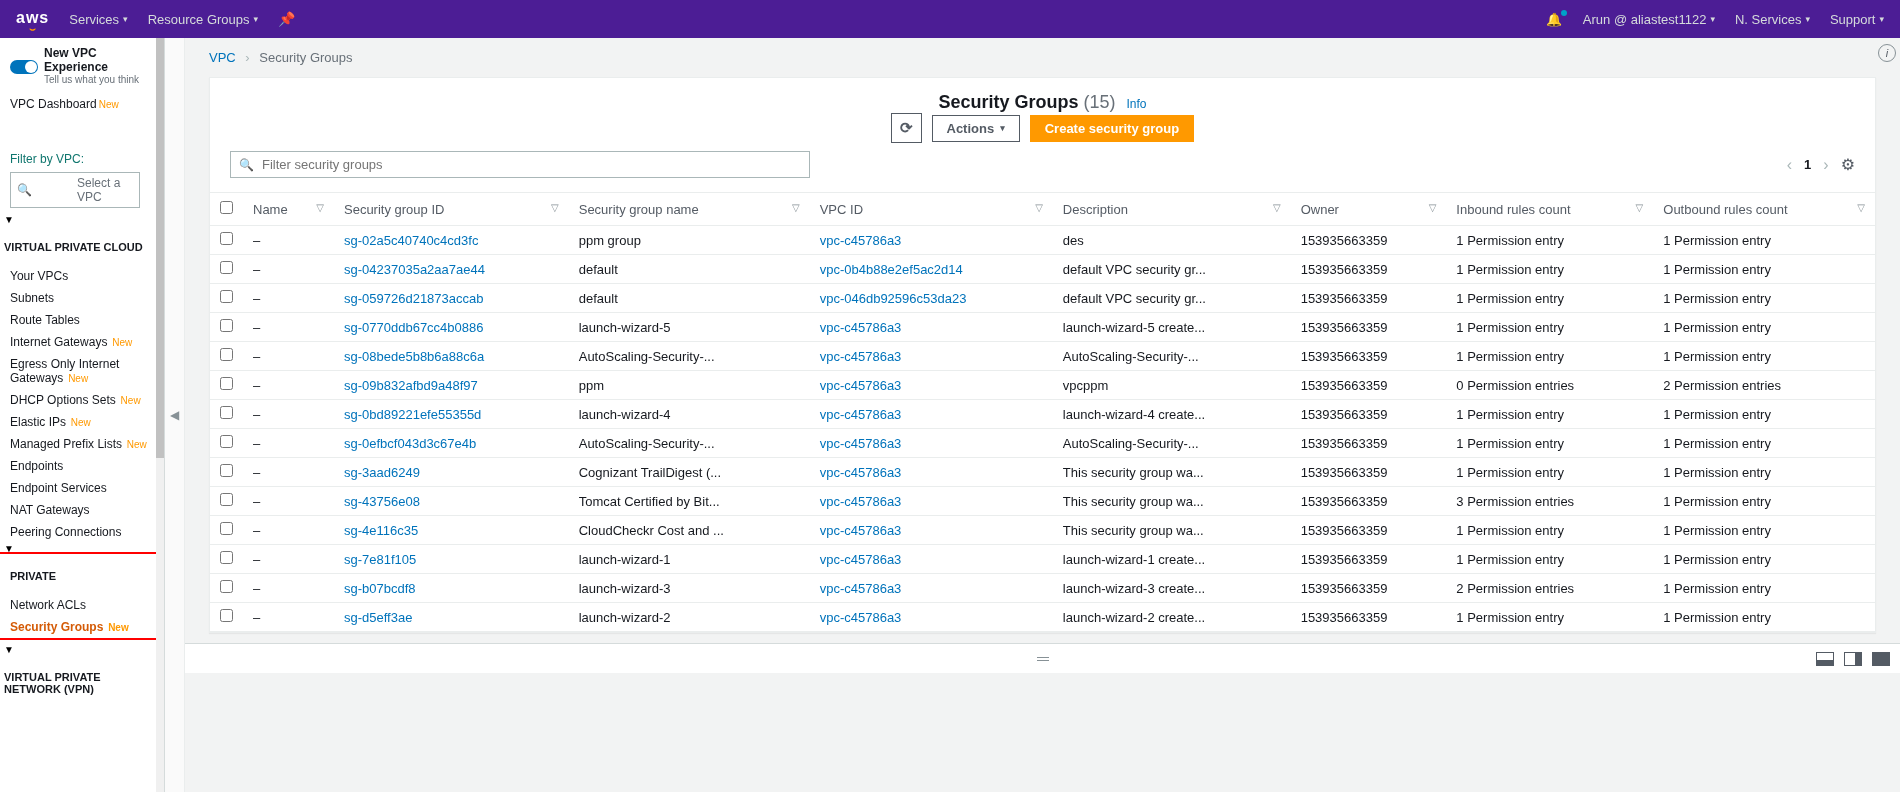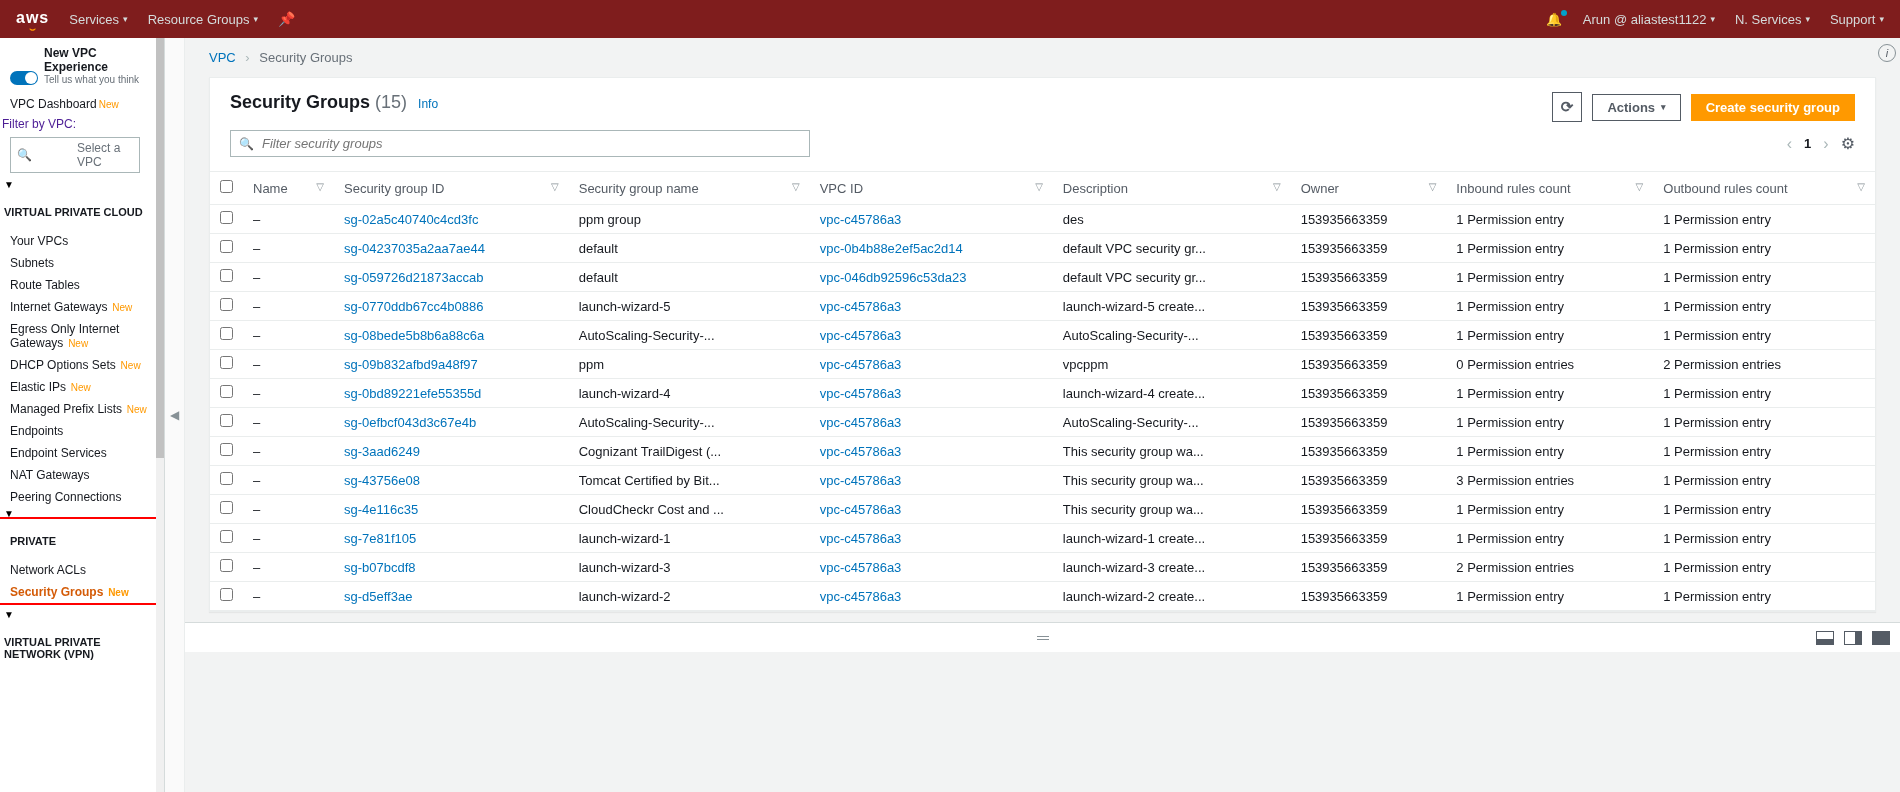--- a/index.html
+++ b/index.html
@@ -1,75 +1,75 @@
 <!DOCTYPE html>
 <html><head>
 <meta charset="utf-8">
 <style>
 * { margin: 0; padding: 0; box-sizing: border-box; font-family: "Amazon Ember", "Helvetica Neue", Arial, sans-serif; }
 body { font-size: 13px; color: #16191f; background: #f2f3f3; overflow: hidden; height: 792px; width: 1900px; }
 
 
-.top-nav { background: #7f1d1d; color: #fff; height: 38px; display: flex; align-items: center; padding: 0 16px; justify-content: space-between; }
+.top-nav { background: #4c1d95; color: #fff; height: 38px; display: flex; align-items: center; padding: 0 16px; justify-content: space-between; }
 .top-nav-left, .top-nav-right { display: flex; align-items: center; gap: 20px; }
 .aws-logo { font-weight: bold; font-size: 16px; letter-spacing: 1px; color:#fff;}
 .aws-logo .arc{color:#ff9900;font-size:10px;display:block;line-height:3px;text-align:center;letter-spacing:0;}
 .nav-item { color: #d5dbdb; font-size: 13px; cursor: pointer; display:flex;align-items:center;gap:4px;}
 .caret-down { font-size: 9px; }
 .pin-icon { color:#fff; font-size:14px; }
 .bell { position:relative; }
 .bell-dot{position:absolute;top:-2px;right:-4px;width:6px;height:6px;background:#00a1c9;border-radius:50%;}
 
 
 .layout { display: flex; height: calc(100% - 38px); }
 .sidebar { width: 165px; background: #fff; border-right: 1px solid #d5dbdb; overflow-y: auto; font-size: 12px; padding-bottom:10px; flex-shrink:0; position:relative;}
 .sidebar-scroll{position:absolute;right:0;top:0;width:8px;height:100%;background:#f0f0f0;}
 .sidebar-thumb{position:absolute;right:0;top:0;width:8px;height:420px;background:#c1c1c1;border-radius:0;}
 .collapse-strip{width:20px;background:#fafafa;border-right:1px solid #eaeded;display:flex;align-items:center;justify-content:center;flex-shrink:0;}
 .collapse-caret{color:#879196;font-size:12px;}
 
-.new-exp { padding: 8px 10px; display:flex; align-items:flex-end; gap:6px; border-bottom:0; }
+.new-exp { padding: 8px 10px; display:flex; align-items:center; gap:6px; border-bottom:0; }
 .toggle { width:28px; height:14px; background:#0073bb; border-radius:8px; position:relative; flex-shrink:0; margin-top:2px;}
 .toggle::after{content:'';position:absolute;right:1px;top:1px;width:12px;height:12px;background:#fff;border-radius:50%;}
 .new-exp-txt { font-size:12px; color:#16191f; font-weight:bold;}
 .new-exp-sub { font-size:10px; color:#687078; font-weight:normal; display:block;}
 
 .side-link{display:block;padding:4px 10px;color:#16191f;cursor:pointer;}
 .side-link .new-badge{color:#ff9900;font-size:10px;margin-left:2px;}
 .side-head{font-weight:bold;font-size:11px;color:#16191f;padding:8px 0 4px 0;margin:8px 4px;}
 .side-caret{font-size:10px;color:#000;padding-left:4px;}
-.filter-label{font-size:12px;color:#4c1d95;padding:2px 2px;}
+.filter-label{font-size:12px;color:#0f766e;padding:2px 10px;margin-top:35px;}
 .vpc-select{margin:4px 10px 6px 10px;border:1px solid #aab7b8;padding:3px 6px;display:flex;align-items:center;gap:4px;cursor:pointer;width:130px;}
 .vpc-select span{color:#687078;font-size:12px;flex:1;}
 .search-ico{color:#545b64;font-size:12px;}
 
 .highlight-box{border:2px solid #ff0000;margin:-2px;padding:0;}
 .side-link.active{color:#d45b07;font-weight:bold;}
 
 
 .main { flex:1; display:flex; flex-direction:column; overflow:hidden; background:#f2f3f3; position:relative;}
 .breadcrumb{padding:12px 24px;font-size:13px;color:#687078;}
 .breadcrumb a{color:#0073bb;text-decoration:none;}
 .breadcrumb .sep{margin:0 6px;color:#aab7b8;}
 .info-strip{position:absolute;right:0;top:6px;width:18px;height:18px;border:1px solid #879196;border-radius:50%;display:flex;align-items:center;justify-content:center;font-size:11px;color:#545b64;font-style:italic;margin-right:4px;cursor:pointer;}
 
 .panel{background:#fff;margin:0 24px;border:1px solid #eaeded;box-shadow:0 1px 1px rgba(0,0,0,0.05);}
-.panel-head{display:flex;justify-content:space-between;padding:14px 20px 8px 20px;}
+.panel-head{display:flex;align-items:center;justify-content:space-between;padding:14px 20px 8px 20px;flex-direction:column;}
 .panel-title{font-size:18px;font-weight:bold;color:#16191f;}
 .panel-title .count{font-weight:normal;color:#687078;}
 .info-link{color:#0073bb;font-size:12px;margin-left:6px;cursor:pointer;}
 .panel-actions{display:flex;align-items:center;gap:10px;}
 .btn{border:1px solid #545b64;background:#fff;padding:5px 14px;font-size:13px;cursor:pointer;display:flex;align-items:center;gap:6px;color:#545b64;font-weight:bold;}
 .btn.primary{background:#ff9900;border-color:#ff9900;color:#fff;}
 .btn.icon-only{padding:5px 8px;}
 .refresh-ico{font-size:15px;color:#545b64;}
 
 .search-row{padding:0 20px 14px 20px;display:flex;align-items:center;justify-content:space-between;}
 .search-box{border:1px solid #aab7b8;width:580px;display:flex;align-items:center;padding:5px 8px;gap:8px;}
-.search-box input{border:none;outline:none;font-size:13px;flex:1;font-style:italic;color:#737373;}
+.search-box input{border:none;outline:none;font-size:13px;flex:1;color:#737373;}
 .pager{display:flex;align-items:center;gap:12px;color:#545b64;}
 .pager .num{font-weight:bold;color:#16191f;}
 .pager .arrow{color:#aab7b8;cursor:pointer;font-size:16px;}
 .gear{font-size:16px;cursor:pointer;color:#545b64;}
 
 .table-wrap{overflow:auto;border-top:1px solid #eaeded;}
 table{width:100%;border-collapse:collapse;font-size:13px;}
 th{text-align:left;padding:8px 10px;font-weight:normal;color:#545b64;border-bottom:1px solid #eaeded;position:relative;}
 th .sort{float:right;color:#879196;font-size:10px;}
 td{padding:6px 10px;border-bottom:1px solid #eaeded;color:#16191f;white-space:nowrap;overflow:hidden;text-overflow:ellipsis;max-width:180px;}

